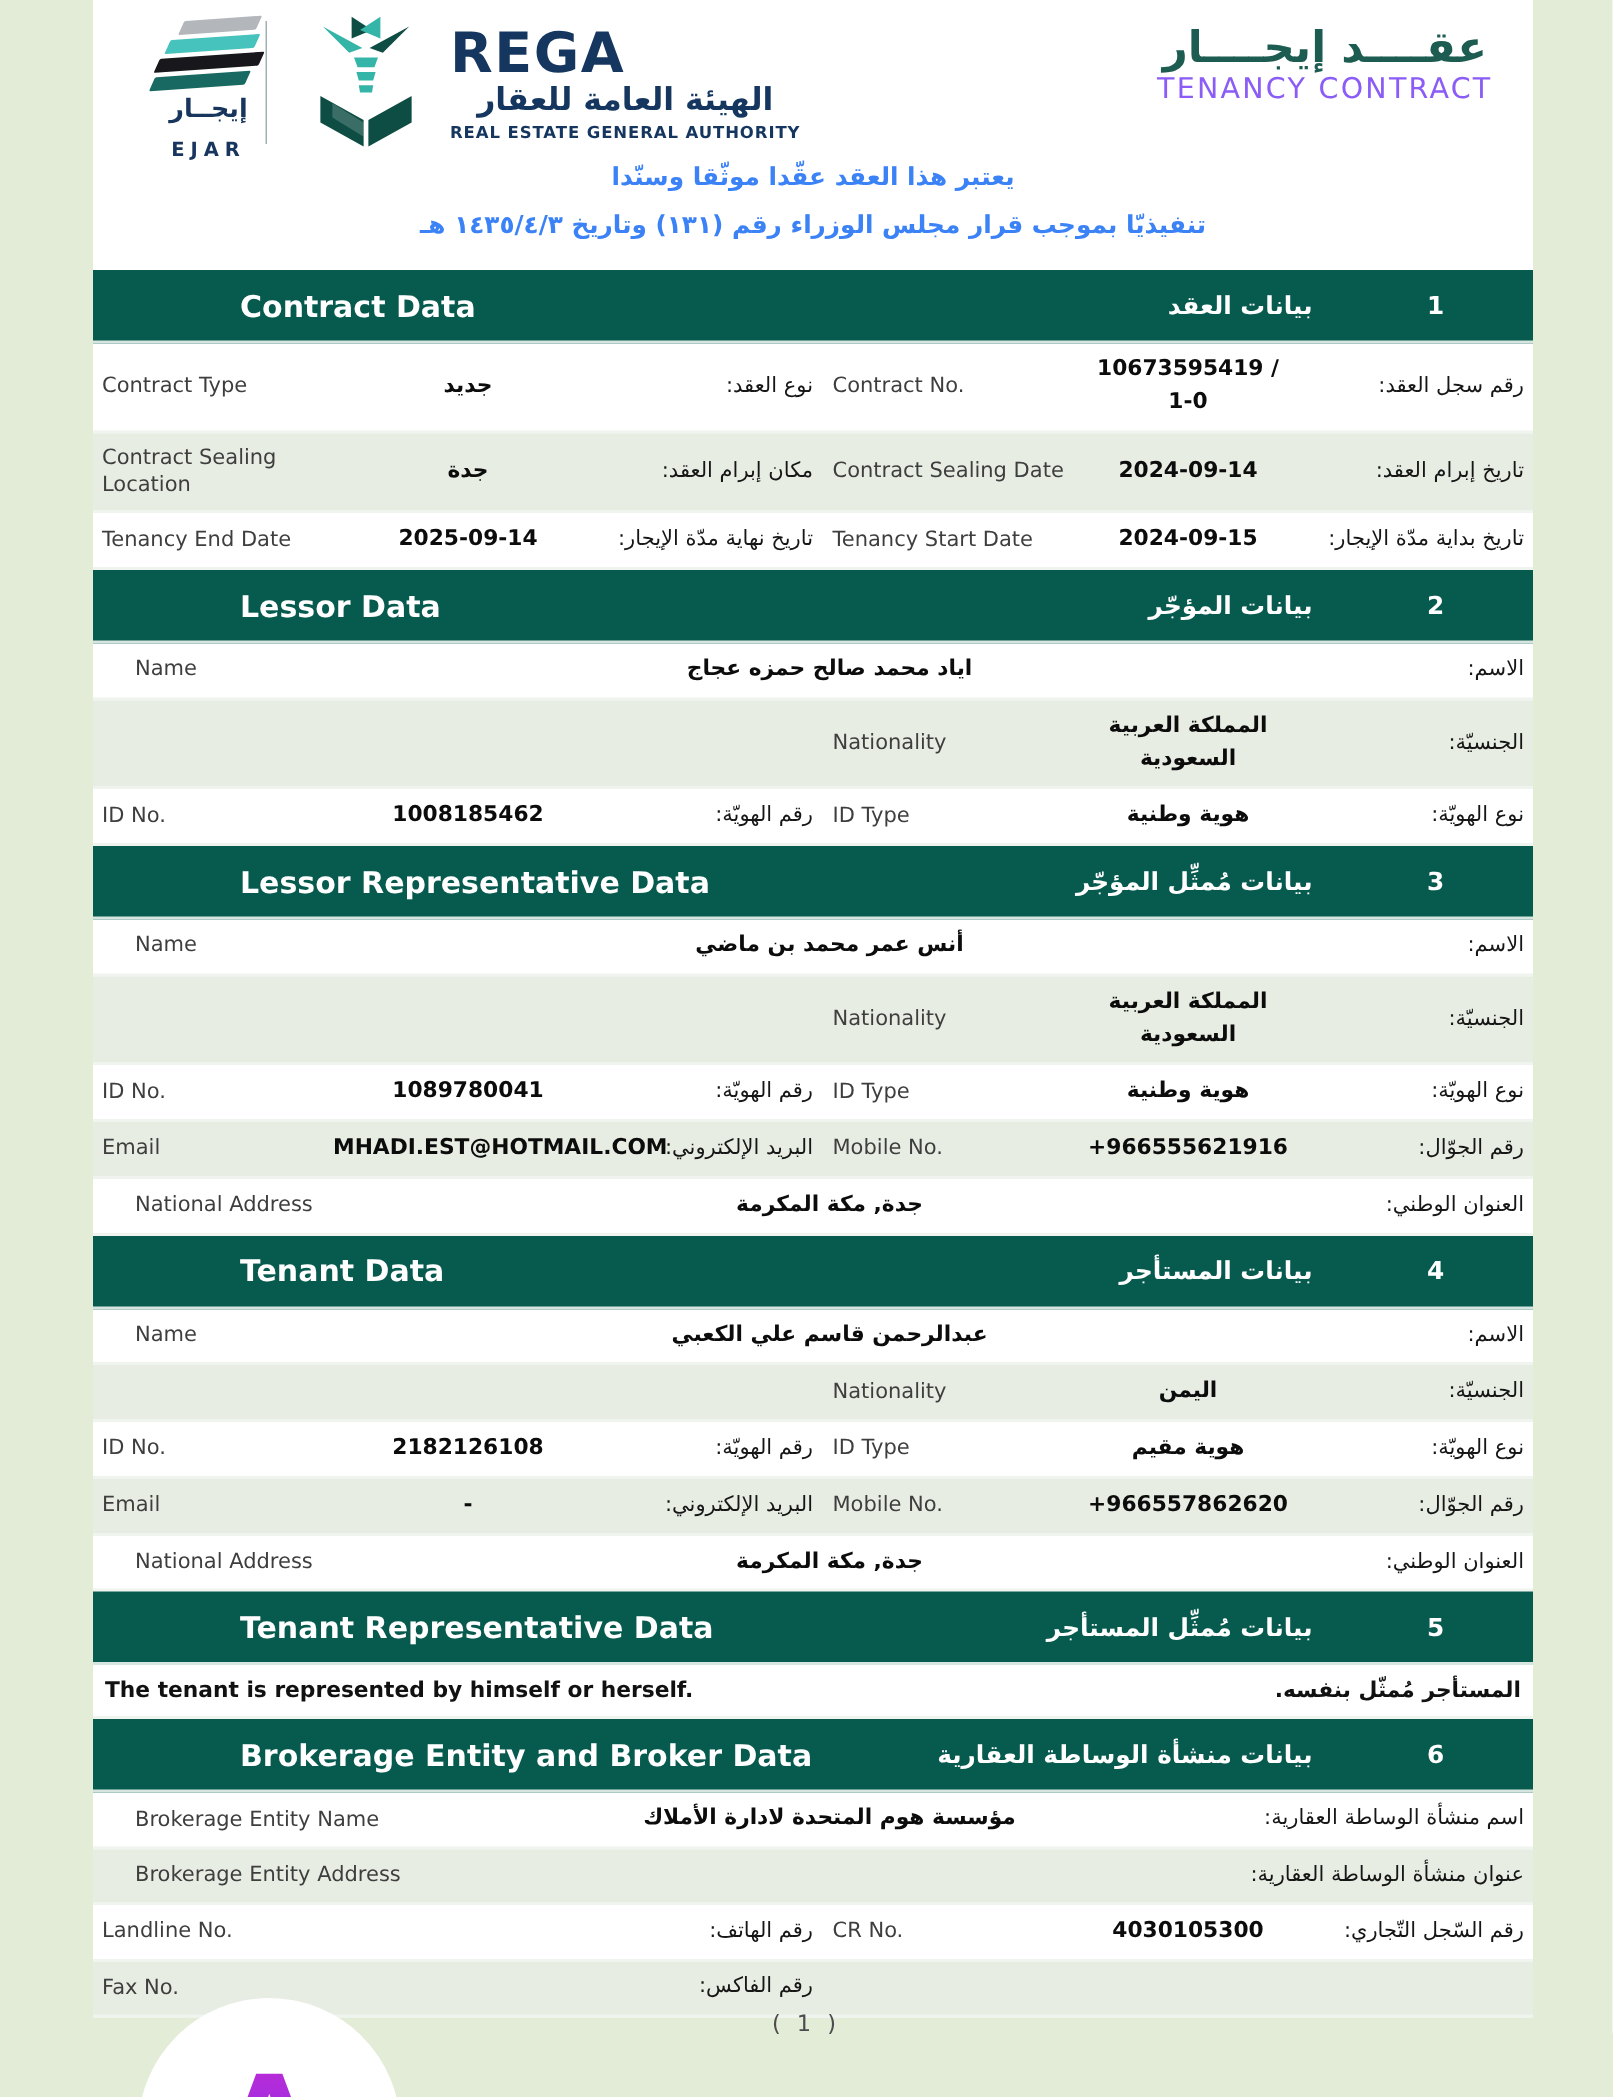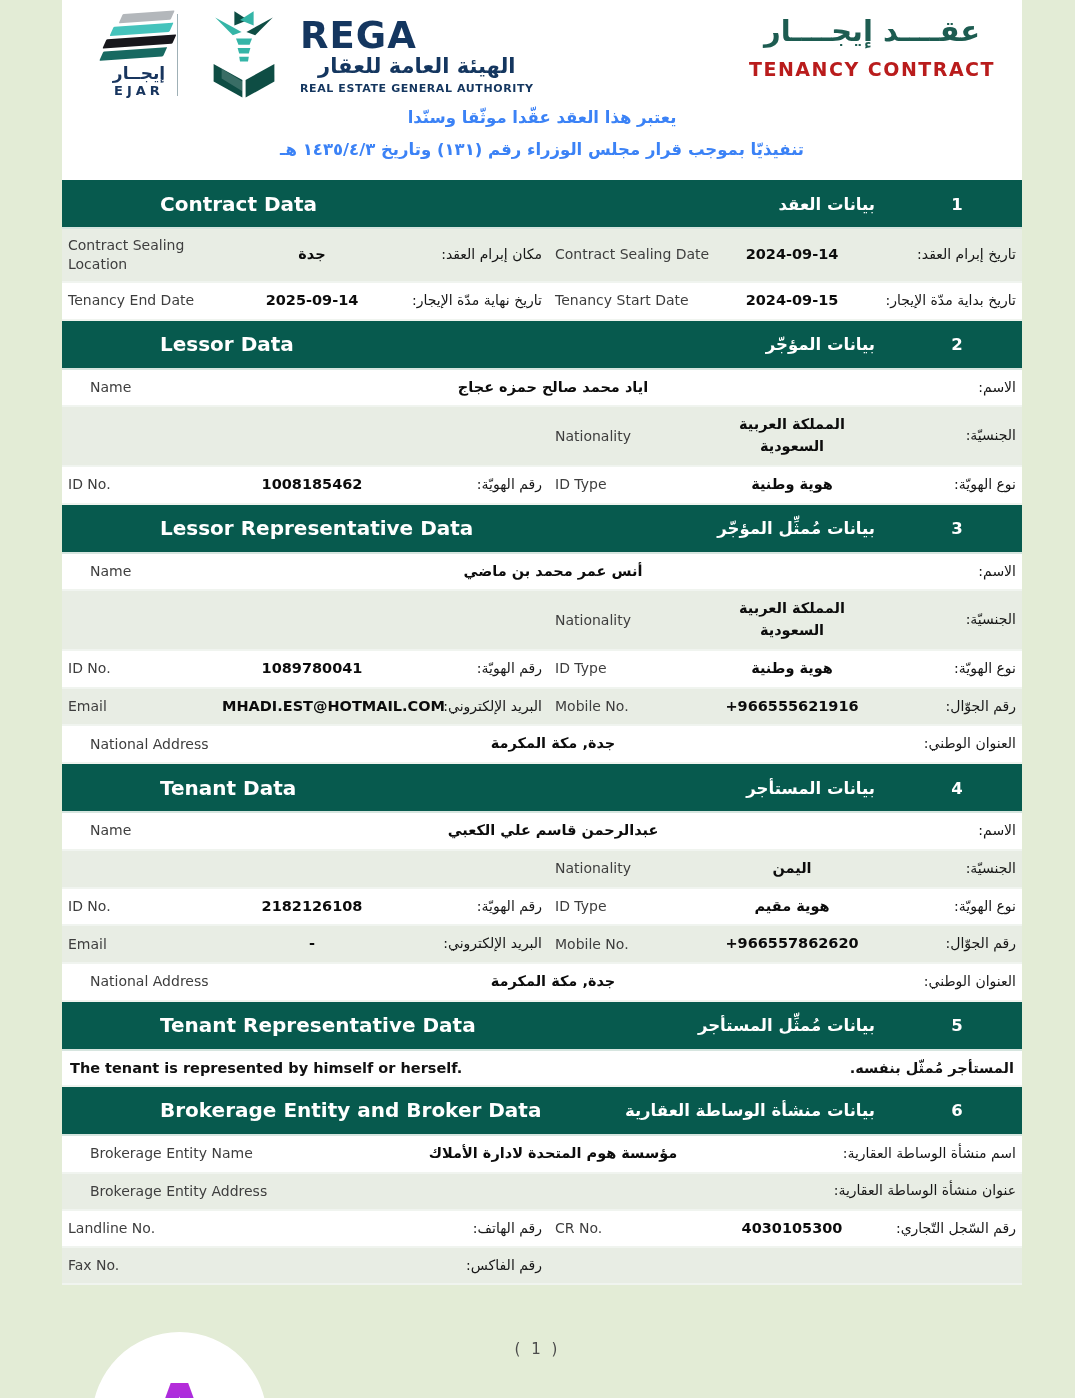--- a/index.html
+++ b/index.html
@@ -17,30 +17,30 @@
   
   .hdr { height: 180px; position: relative; }
   .ejar { position: absolute; left: 18px; top: 10px; width: 118px; text-align: center; }
   .ejar-stripes { width: 78px; margin: 0 auto 6px auto; transform: rotate(-4deg); }
   .ejar-stripes .st { height: 9px; margin: 3px 0; transform: skewX(-28deg); border-radius: 1px; }
   .st1 { background: #b3b7bb; width: 52px; margin-left: 22px !important; }
   .st2 { background: #45c3bc; width: 60px; margin-left: 12px !important; }
   .st3 { background: #17171c; width: 70px; margin-left: 4px !important; }
   .st4 { background: #176961; width: 64px; margin-left: 0 !important; }
   .ejar-ar { color: #18355e; font-weight: 700; font-size: 17px; direction: rtl; line-height: 1.1; }
-  .ejar-en { color: #18355e; font-weight: 700; font-size: 13px; letter-spacing: 4px; }
+  .ejar-en { color: #18355e; font-weight: 700; font-size: 13px; letter-spacing: 4px; margin-top: 10px; }
   .hdr-divider { position: absolute; left: 115px; top: 14px; height: 82px; width: 1px; background: #9fb0b6; }
   .rega { position: absolute; left: 142px; top: 8px; display: flex; align-items: center; gap: 16px; }
   .rega-text { display: flex; flex-direction: column; align-items: flex-start; }
   .rega-name { color: #14365f; font-weight: 800; font-size: 37px; letter-spacing: 1px; line-height: 1.0; }
   .rega-ar { color: #14365f; font-weight: 700; font-size: 21px; direction: rtl; align-self: stretch; text-align: center; line-height: 1.2; }
   .rega-en { color: #14365f; font-weight: 700; font-size: 11px; letter-spacing: 0.6px; margin-top: 2px; }
   .title-block { position: absolute; right: 27px; top: 14px; text-align: center; }
   .title-ar { color: #1d5c51; font-weight: 700; font-size: 29px; direction: rtl; }
-  .title-en { color: #b91c1c; font-weight: 700; font-size: 19px; letter-spacing: 1.5px; margin-top: 10px; }
+  .title-en { color: #8b5cf6; font-weight: 400; font-size: 19px; letter-spacing: 1.5px; }
   .notice { position: absolute; left: 0; right: 0; top: 102px; text-align: center;
             color: #3b82f6; font-weight: 700; font-size: 16.5px; line-height: 1.95; direction: rtl; }
   
   .sec-bar { background: #075a4e; height: 49px; position: relative; color: #fff;
              border-bottom: 2px solid #d6e5df; }
   .sec-en { position: absolute; left: 98px; top: 50%; transform: translateY(-50%);
             font-weight: 700; font-size: 20px; white-space: nowrap; }
   .sec-ar { position: absolute; right: 147px; top: 50%; transform: translateY(-50%);
             font-weight: 700; font-size: 16.5px; direction: rtl; white-space: nowrap; }
   .sec-num { position: absolute; right: 50px; top: 50%; transform: translateY(-50%);
@@ -113,20 +113,28 @@
       <div>يعتبر هذا العقد عقّدا موثّقا وسنّدا</div>
       <div>تنفيذيّا بموجب قرار مجلس الوزراء رقم (١٣١) وتاريخ ١٤٣٥/٤/٣ هـ</div>
     </div>
   </div>
 
   <div class="sec-bar">
     <span class="sec-en">Contract Data</span>
     <span class="sec-ar">بيانات العقد</span>
     <span class="sec-num">1</span>
   </div>
+  <div class="row grid6">
+    <span class="len">Contract Type</span>
+    <span class="val" dir="auto">جديد</span>
+    <span class="lar">نوع العقد:</span>
+    <span class="len" style="padding-left:13px">Contract No.</span>
+    <span class="val" dir="auto">10673595419 / 1-0</span>
+    <span class="lar">رقم سجل العقد:</span>
+  </div>
   <div class="row grid6 shade">
     <span class="len">Contract Sealing Location</span>
     <span class="val" dir="auto">جدة</span>
     <span class="lar">مكان إبرام العقد:</span>
     <span class="len" style="padding-left:13px">Contract Sealing Date</span>
     <span class="val" dir="auto">2024-09-14</span>
     <span class="lar">تاريخ إبرام العقد:</span>
   </div>
   <div class="row grid6">
     <span class="len">Tenancy End Date</span>

